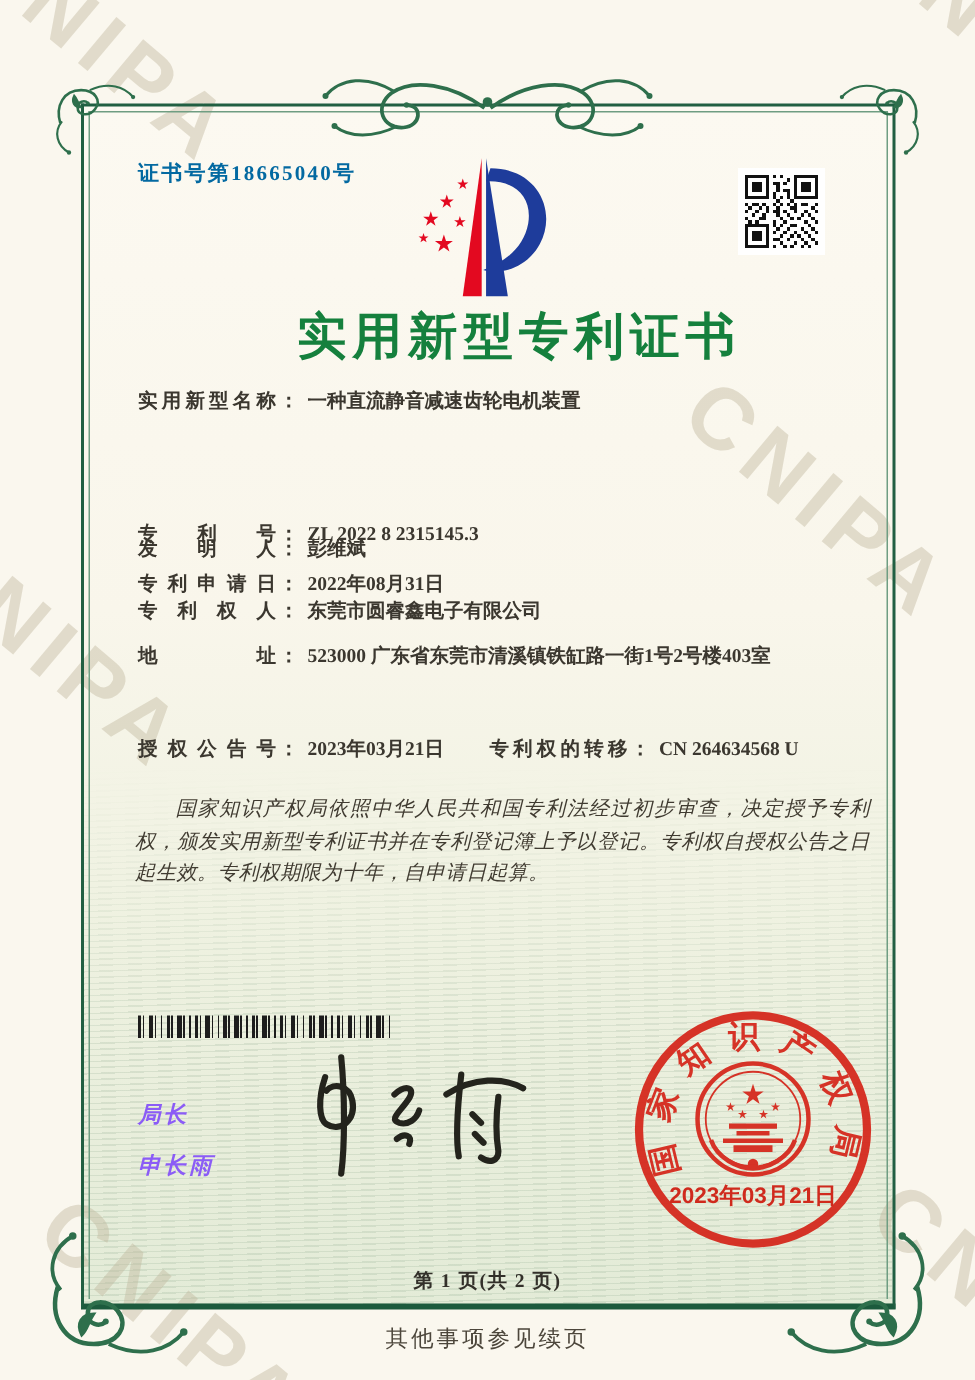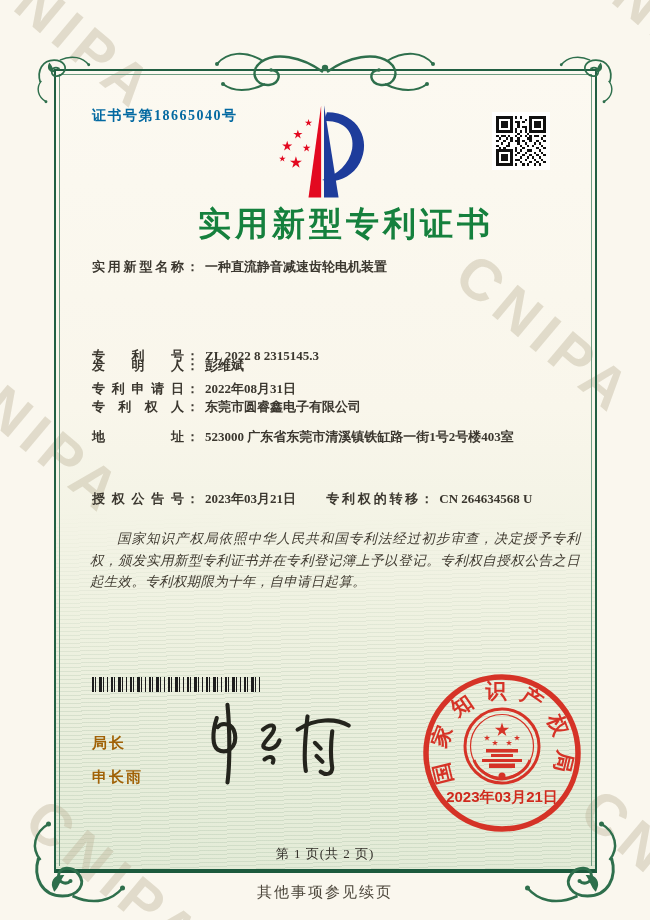--- a/index.html
+++ b/index.html
@@ -45,27 +45,27 @@
 
   .para{position:absolute;left:90px;right:70px;font-size:13.5px;line-height:21.5px;
       text-indent:2em;text-align:justify;color:#403b31;font-style:italic;letter-spacing:.3px;font-family:Liberation Serif, serif;}
 
   .barcode{position:absolute;left:92px;top:677px;width:169px;height:15px;
       background:repeating-linear-gradient(90deg,#1d1d1d 0 2px,transparent 2px 3px,
       #1d1d1d 3px 4px,transparent 4px 7px,#1d1d1d 7px 10px,transparent 10px 11px,
       #1d1d1d 11px 12px,transparent 12px 15px,#1d1d1d 15px 16px,transparent 16px 19px);}
 
   .signer{position:absolute;left:92px;font-family:"Liberation Sans",sans-serif;
-      font-weight:700;font-size:15px;letter-spacing:2px;color:#a16207;}
+      font-weight:700;font-size:15px;letter-spacing:2px;color:#8b5cf6;font-style:italic;}
   .sig{position:absolute;left:192px;top:693px;}
 
   .seal{position:absolute;left:419px;top:670px;opacity:.94;}
 
   .page-num{position:absolute;left:0;right:0;top:845px;text-align:center;font-size:13px;
-      color:#33302a;letter-spacing:1px;}
+      color:#33302a;letter-spacing:1px;font-weight:bold;}
   .cont-note{position:absolute;left:0;right:0;top:883px;text-align:center;font-size:15px;
       letter-spacing:2px;color:#4c463b;}
 </style>
 </head>
 <body>
 
 <div class="page">
 
   <svg width="0" height="0" style="position:absolute">
     <defs>

